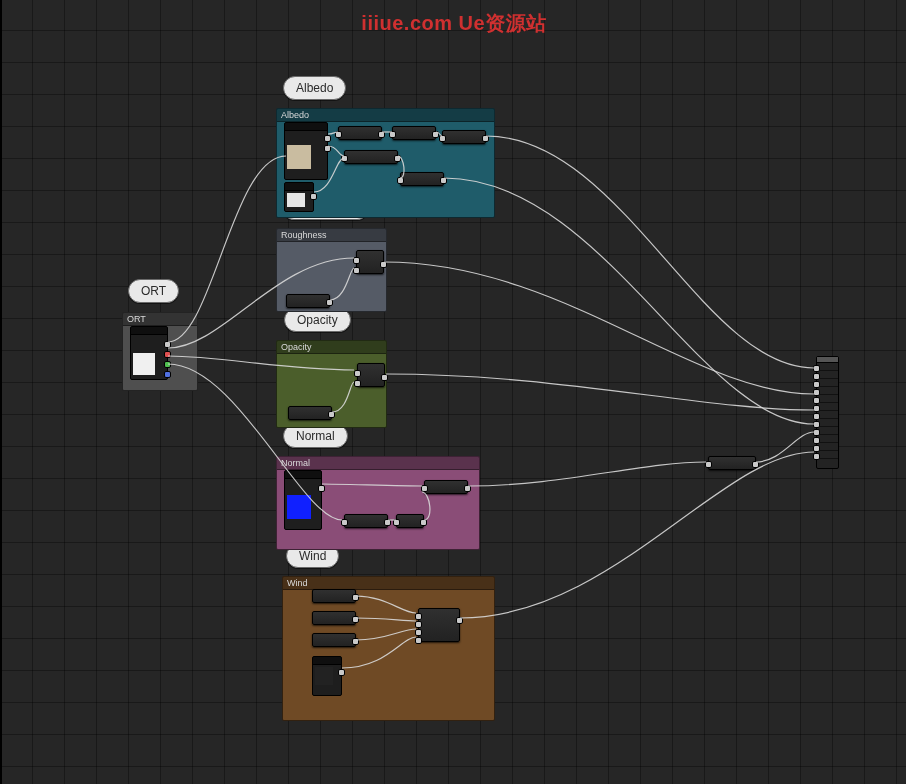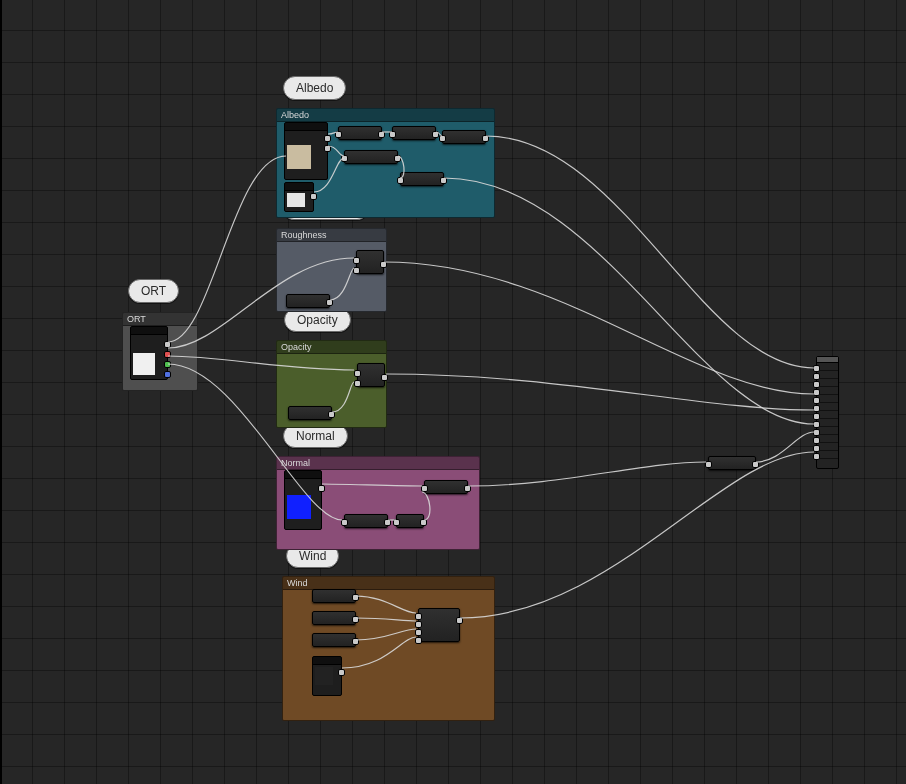--- a/index.html
+++ b/index.html
@@ -141,20 +141,21 @@
     stroke-width: 1.2;
     fill: none;
     opacity: .9;
   }
 </style>
 </head>
 <body>
 
 <div id="canvas">
 
+  <div class="watermark">iiiue.com  Ue资源站</div>
 
   <div class="pill" style="left:126px; top:279px;">ORT</div>
   <div class="pill" style="left:281px; top:76px;">Albedo</div>
   <div class="pill" style="left:280px; top:196px;">Roughness</div>
   <div class="pill" style="left:282px; top:308px;">Opacity</div>
   <div class="pill" style="left:281px; top:424px;">Normal</div>
   <div class="pill" style="left:284px; top:544px;">Wind</div>
 
   <div class="cbox" style="left:120px; top:312px; width:76px; height:79px; background:#4F4F4F;">
     <div class="title">ORT</div>

